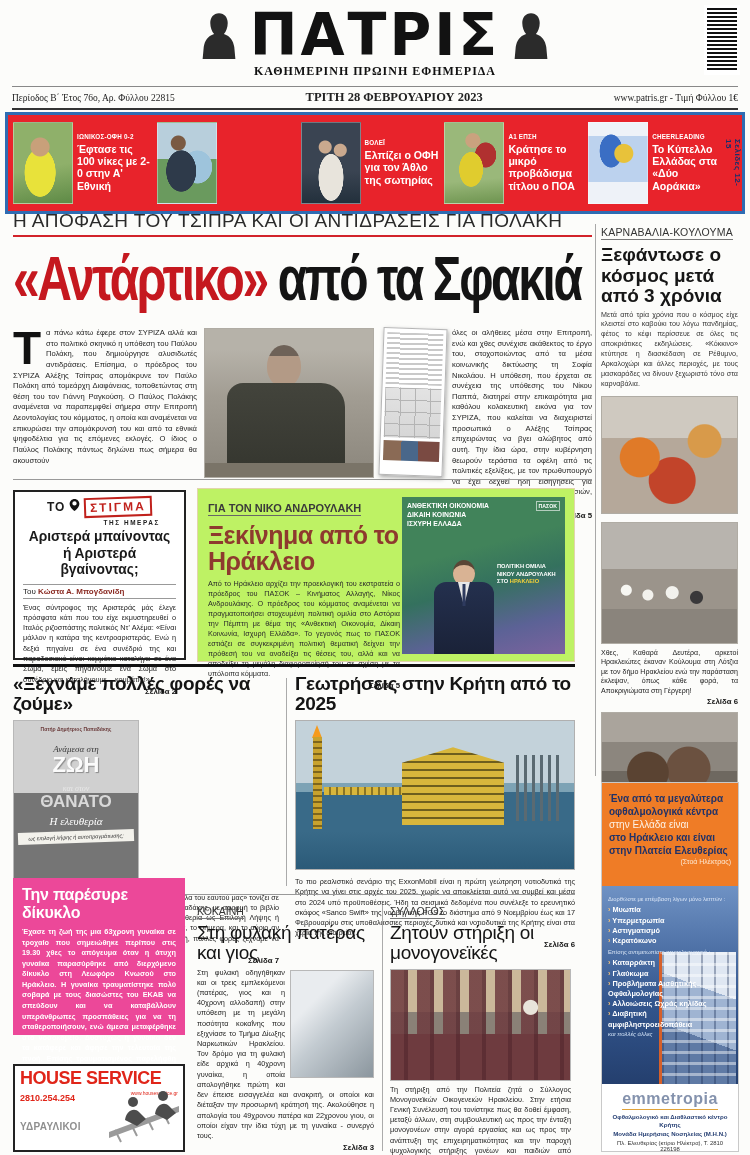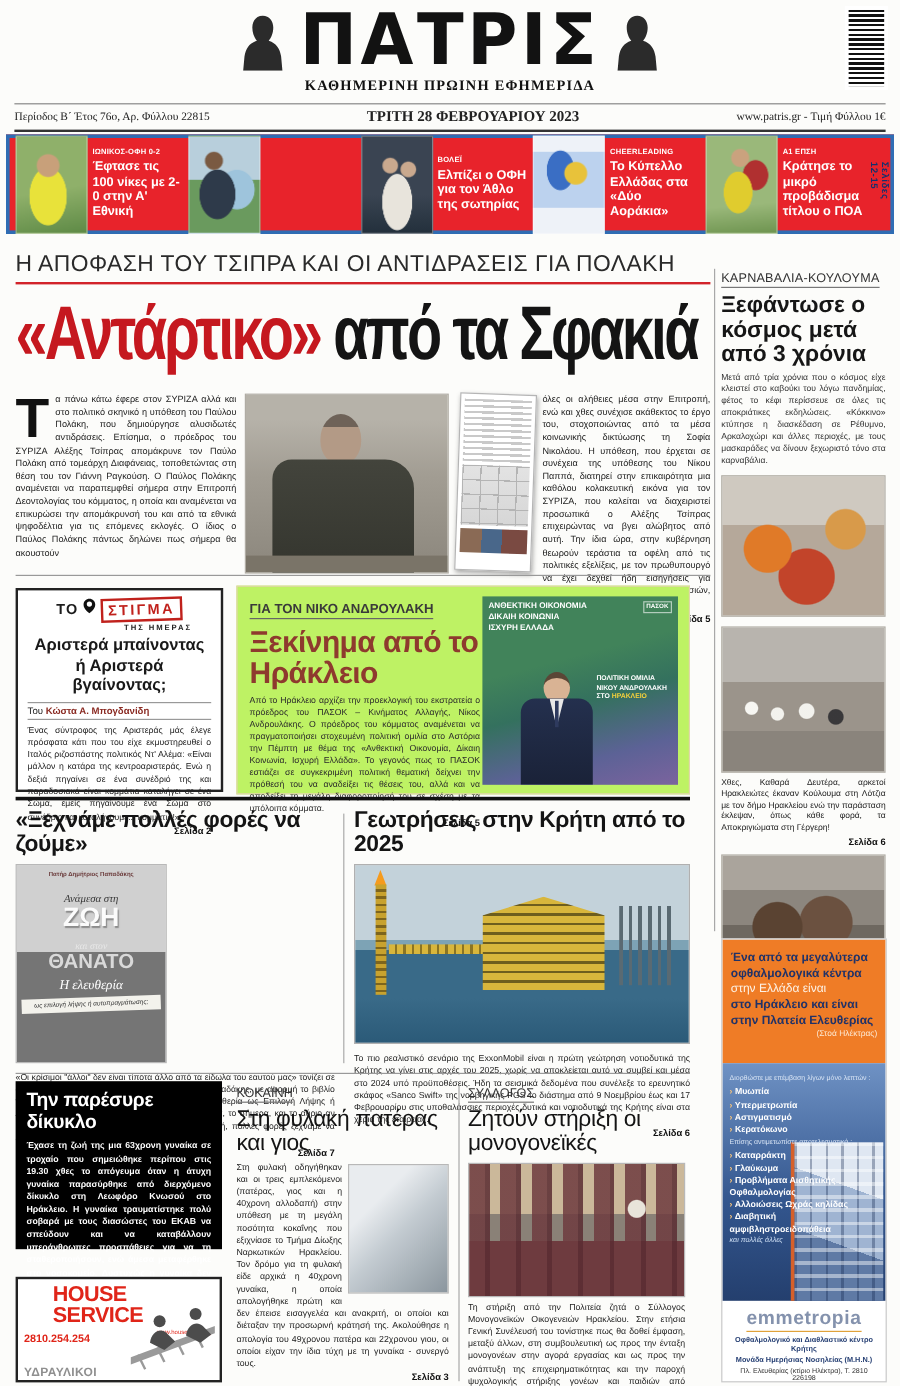--- a/index.html
+++ b/index.html
@@ -14,21 +14,21 @@
   #paper-title{font-family:"DejaVu Sans",sans-serif;font-size:57px;font-weight:900;letter-spacing:3px;
     line-height:1;transform:scaleY(1.04);color:#121212;}
   #subtitle{position:absolute;top:64px;left:0;right:0;text-align:center;
     font-family:"Liberation Serif",serif;font-weight:700;font-size:12px;letter-spacing:1px;color:#111;}
   #dateline{position:absolute;top:86px;left:12px;right:12px;height:21px;border-top:1px solid #888;
     border-bottom:2.5px solid #333;display:flex;align-items:center;justify-content:space-between;
     font-family:"Liberation Serif",serif;font-size:9.5px;color:#222;}
   #dateline .center{font-weight:700;font-size:12.5px;}
 
   
-  #teasers{position:absolute;top:112px;left:5px;right:5px;height:83px;background:#e8232b;
+  #teasers{position:absolute;top:112px;left:5px;right:5px;height:102px;background:#e8232b;
     border:3px solid #2f6cb3;box-sizing:border-box;display:flex;align-items:center;padding:4px 15px 4px 5px;gap:5px;}
   .teaser{flex:1;display:flex;gap:4px;align-items:center;height:86px;min-width:0;}
   .tphoto{width:60px;height:82px;flex:none;border:1px solid rgba(255,255,255,.35);box-sizing:border-box;position:relative;overflow:hidden;}
   .tp1{background:radial-gradient(circle at 45% 30%,#c8a07a 0 9px,transparent 10px),radial-gradient(ellipse at 45% 62%,#e8e23a 0 34%,transparent 35%),linear-gradient(170deg,#8fb06a 0 55%,#5e8a46);}
   .tp2{background:radial-gradient(circle at 35% 25%,#7a5a42 0 7px,transparent 8px),radial-gradient(ellipse at 40% 60%,#2e3a4a 0 30%,transparent 31%),radial-gradient(ellipse at 68% 55%,#9ec4dc 0 26%,transparent 27%),linear-gradient(180deg,#b8cfdc 0 45%,#6a9a5e 45%);}
   .tp3{background:radial-gradient(circle at 40% 30%,#caa98e 0 6px,transparent 7px),radial-gradient(circle at 66% 34%,#caa98e 0 6px,transparent 7px),radial-gradient(ellipse at 50% 68%,#e8e4dc 0 30%,transparent 31%),linear-gradient(180deg,#3a4452 0 60%,#23303c);}
   .tp4{background:radial-gradient(circle at 60% 38%,#e8c23a 0 9px,transparent 10px),radial-gradient(ellipse at 38% 35%,#3a6ec4 0 22%,transparent 23%),linear-gradient(180deg,#eef2f8 0 16%,#bcd2ee 16% 74%,#eef2f8 74%);}
   .tp5{background:radial-gradient(circle at 48% 22%,#caa27e 0 7px,transparent 8px),radial-gradient(ellipse at 45% 58%,#e0cc2e 0 26%,transparent 27%),radial-gradient(ellipse at 70% 40%,#b03030 0 18%,transparent 19%),linear-gradient(175deg,#9ab87a 0 70%,#6e9450);}
   .ttxt{min-width:0;}
   .tkick{font-size:6.3px;font-weight:700;color:#fff;letter-spacing:.2px;margin-bottom:2px;line-height:1.1;}
@@ -182,27 +182,27 @@
   .rig-tower{position:absolute;left:17px;top:16px;width:9px;height:92px;background:repeating-linear-gradient(180deg,#c8a22e 0 4px,#7e651c 4px 6px);}
   .rig-main{position:absolute;left:106px;top:26px;width:102px;height:78px;
     clip-path:polygon(0 20%,50% 0,100% 20%,100% 100%,0 100%);
     background:repeating-linear-gradient(180deg,#d8b63c 0 6px,#6e5e1e 6px 8px);}
   .rig-bridge{position:absolute;left:28px;top:66px;width:84px;height:8px;background:repeating-linear-gradient(90deg,#d8b63c 0 5px,#8a7424 5px 7px);}
   .rig-right{position:absolute;right:10px;top:34px;width:48px;height:66px;background:repeating-linear-gradient(90deg,#5a6a72 0 3px,transparent 3px 8px);}
   .d-text{font-size:7.3px;line-height:1.4;text-align:justify;margin-top:7px;color:#222;}
   #row-rule{position:absolute;top:894px;left:13px;width:562px;border-top:1px solid #999;}
 
   
-  #accident{position:absolute;top:901px;left:13px;width:172px;height:140px;background:#000000;color:#fff;
+  #accident{position:absolute;top:878px;left:13px;width:172px;height:157px;background:#ec4899;color:#fff;
     padding:8px 9px;box-sizing:border-box;}
   .acc-head{font-size:16px;font-weight:800;letter-spacing:-.2px;}
   .acc-text{font-size:7.3px;font-weight:700;line-height:1.45;text-align:justify;margin-top:5px;}
   #housead{position:absolute;top:1064px;left:13px;width:172px;height:88px;border:2px solid #222;box-sizing:border-box;
     background:#fff;padding:3px 5px;overflow:hidden;}
-  .hs-title{font-size:18px;font-weight:900;color:#e02519;letter-spacing:-.5px;line-height:1;margin-left:24px;}
+  .hs-title{font-size:18px;font-weight:900;color:#e02519;letter-spacing:-.5px;line-height:1;}
   .hs-phone{font-size:9px;font-weight:800;color:#e02519;display:inline-block;}
   .hs-url{font-size:5px;color:#e02519;float:right;margin-top:3px;}
   .hs-list{font-size:10px;font-weight:900;color:#8f8f8f;line-height:1.05;margin-top:17px;letter-spacing:.3px;}
   .hs-art{position:absolute;right:2px;bottom:2px;}
   #cocaine{position:absolute;top:901px;left:197px;width:177px;}
   .coc-photo{float:right;width:84px;height:108px;margin:2px 0 3px 5px;border:1px solid #b8b8b8;box-sizing:border-box;
     background:linear-gradient(135deg,#e9ecef 0 28%,#c3cbd1 52%,#8b969e),
                linear-gradient(45deg,transparent 0 60%,rgba(255,255,255,.6) 60% 62%,transparent 62%);}
   .body-sm{font-size:7.3px;line-height:1.4;text-align:justify;color:#222;margin-top:4px;}
   #bot-div{position:absolute;top:905px;left:382px;height:246px;border-left:1px solid #aaa;}
@@ -253,31 +253,31 @@
       <div class="tphoto tp2"></div>
     </div>
     <div class="teaser">
       <div class="tphoto tp3"></div>
       <div class="ttxt">
         <div class="tkick">ΒΟΛΕΪ</div>
         <div class="thead">Ελπίζει ο ΟΦΗ για τον Άθλο της σωτηρίας</div>
       </div>
     </div>
     <div class="teaser">
+      <div class="tphoto tp5"></div>
+      <div class="ttxt">
+        <div class="tkick">Α1 ΕΠΣΗ</div>
+        <div class="thead">Κράτησε το μικρό προβάδισμα τίτλου ο ΠΟΑ</div>
+      </div>
+    </div>
+    <div class="teaser">
       <div class="tphoto tp4"></div>
       <div class="ttxt">
         <div class="tkick">CHEERLEADING</div>
         <div class="thead">Το Κύπελλο Ελλάδας στα «Δύο Αοράκια»</div>
-      </div>
-    </div>
-    <div class="teaser">
-      <div class="tphoto tp5"></div>
-      <div class="ttxt">
-        <div class="tkick">Α1 ΕΠΣΗ</div>
-        <div class="thead">Κράτησε το μικρό προβάδισμα τίτλου ο ΠΟΑ</div>
       </div>
     </div>
     <div id="pages-label">Σελίδες 12-15</div>
   </div>
 
   <div id="lead">
     <div id="lead-kicker">Η ΑΠΟΦΑΣΗ ΤΟΥ ΤΣΙΠΡΑ ΚΑΙ ΟΙ ΑΝΤΙΔΡΑΣΕΙΣ ΓΙΑ ΠΟΛΑΚΗ</div>
     <div id="lead-headline">
       <span class="hl"><span class="hl-red">«Αντάρτικο»</span><span class="hl-dark"> από τα Σφακιά</span></span>
     </div>

